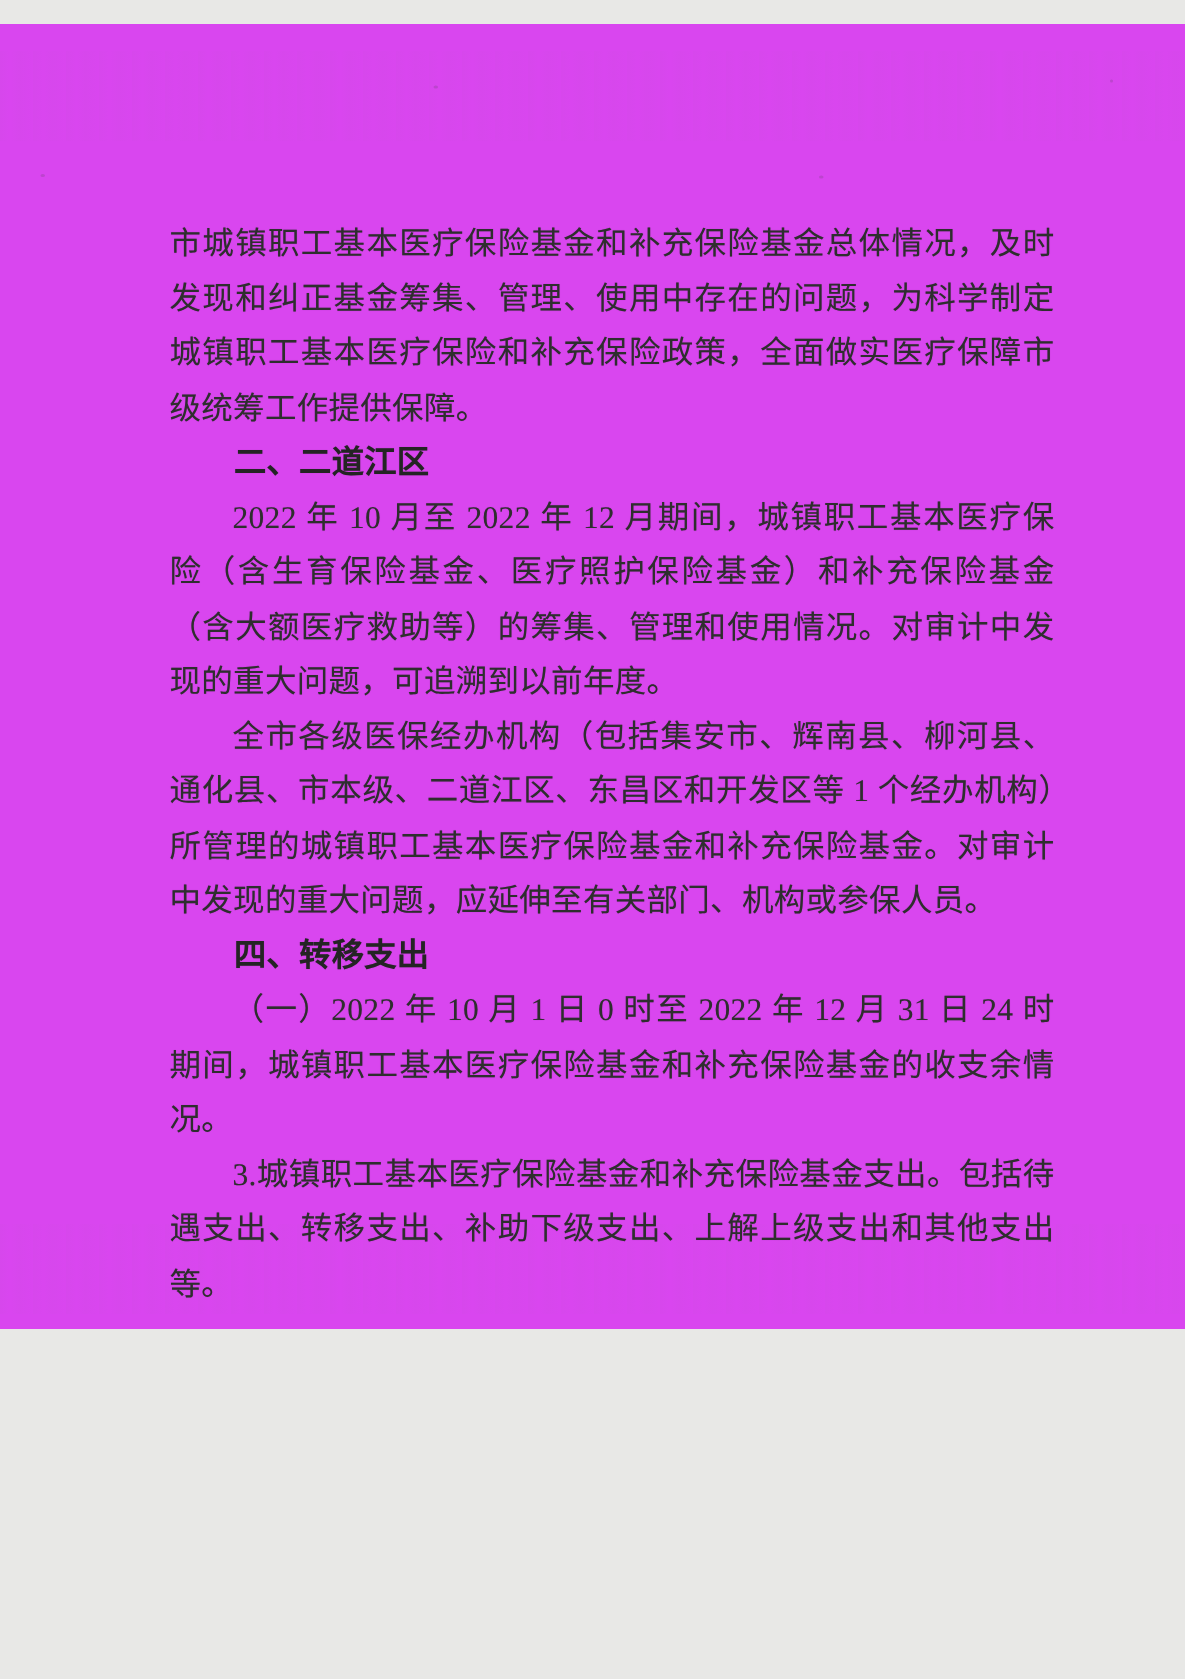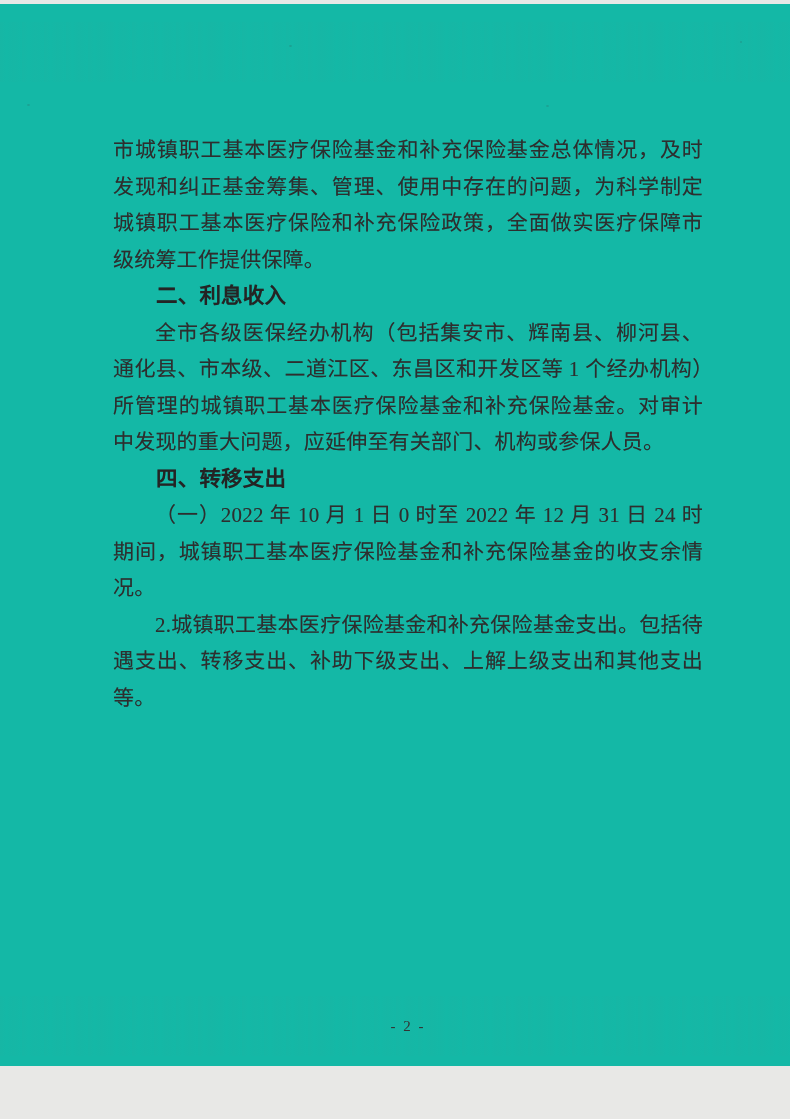--- a/index.html
+++ b/index.html
@@ -4,23 +4,23 @@
 <style>
   html, body {
     margin: 0;
     padding: 0;
     background: #e8e8e6;
     font-family: "Liberation Serif", "DejaVu Serif", serif;
   }
   .page {
     position: relative;
     width: 790px;
-    height: 1062px;
-    margin: 4px auto;
-    background: #14b8a6;
+    height: 870px;
+    margin: 16px auto;
+    background: #d946ef;
     overflow: hidden;
     color: #2b2b2b;
   }
   
   .scan-noise-top, .scan-noise-bottom {
     position: absolute;
     left: 0;
     width: 100%;
     height: 60px;
     background: repeating-linear-gradient(
@@ -85,29 +85,30 @@
   <div class="scan-noise-top"></div>
   <div class="scan-noise-bottom"></div>
   <div class="speck" style="left:289px; top:41px; width:3px; height:2px;"></div>
   <div class="speck" style="left:546px; top:101px; width:3px; height:2px;"></div>
   <div class="speck" style="left:27px; top:100px; width:3px; height:2px;"></div>
   <div class="speck" style="left:740px; top:37px; width:2px; height:2px;"></div>
 
   <div class="content">
     <p class="para no-indent">市城镇职工基本医疗保险基金和补充保险基金总体情况，及时发现和纠正基金筹集、管理、使用中存在的问题，为科学制定城镇职工基本医疗保险和补充保险政策，全面做实医疗保障市级统筹工作提供保障。</p>
 
-    <p class="heading">二、利息收入</p>
+    <p class="heading">二、二道江区</p>
 
+    <p class="para">2022 年 10 月至 2022 年 12 月期间，城镇职工基本医疗保险（含生育保险基金、医疗照护保险基金）和补充保险基金（含大额医疗救助等）的筹集、管理和使用情况。对审计中发现的重大问题，可追溯到以前年度。</p>
 
 
     <p class="para">全市各级医保经办机构（包括集安市、辉南县、柳河县、通化县、市本级、二道江区、东昌区和开发区等 1 个经办机构）所管理的城镇职工基本医疗保险基金和补充保险基金。对审计中发现的重大问题，应延伸至有关部门、机构或参保人员。</p>
 
     <p class="heading">四、转移支出</p>
 
     <p class="para">（一）2022 年 10 月 1 日 0 时至 2022 年 12 月 31 日 24 时期间，城镇职工基本医疗保险基金和补充保险基金的收支余情况。</p>
 
 
-    <p class="para">2.城镇职工基本医疗保险基金和补充保险基金支出。包括待遇支出、转移支出、补助下级支出、上解上级支出和其他支出等。</p>
+    <p class="para">3.城镇职工基本医疗保险基金和补充保险基金支出。包括待遇支出、转移支出、补助下级支出、上解上级支出和其他支出等。</p>
   </div>
 
   <div class="footer">- 2 -</div>
 
 </div>
 
 </body></html>

